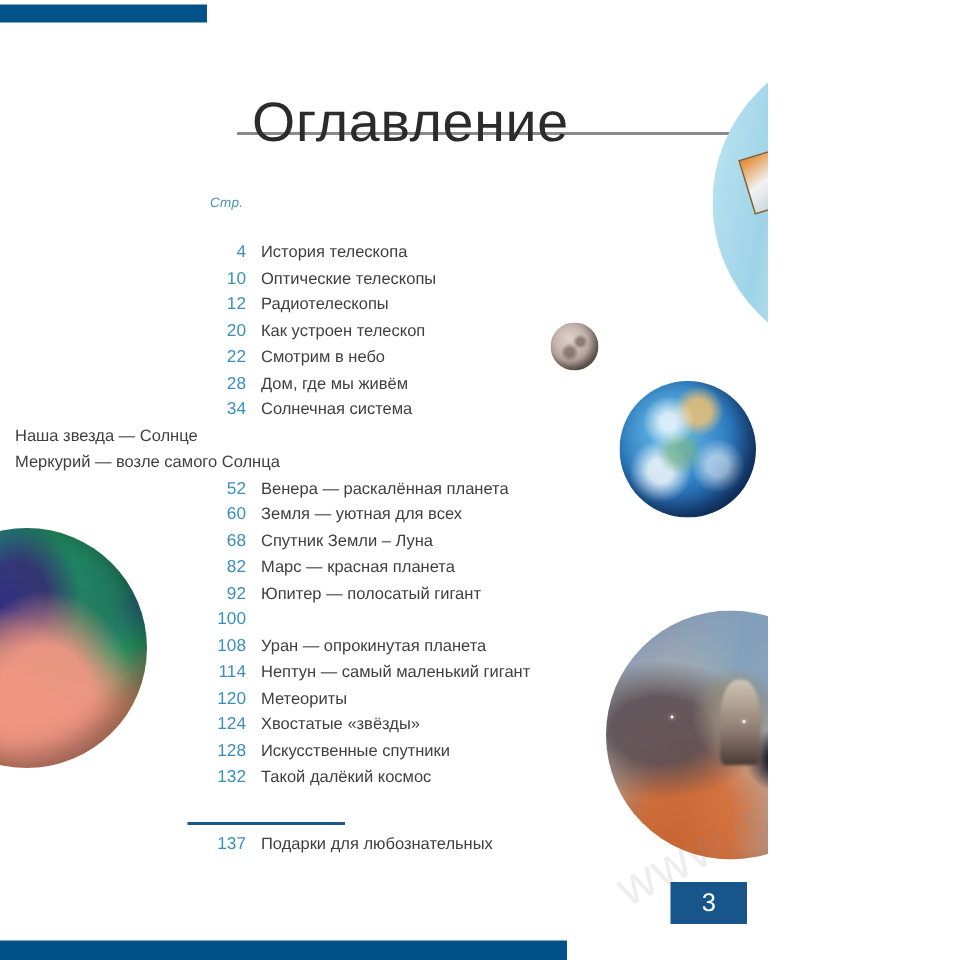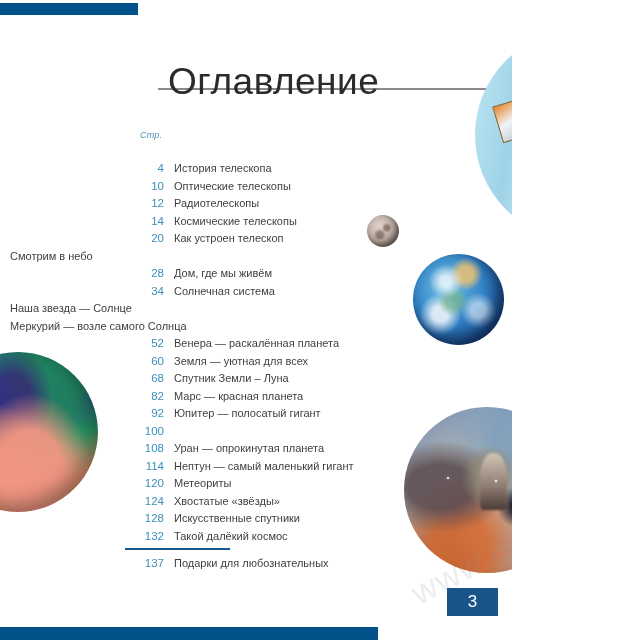--- a/index.html
+++ b/index.html
@@ -348,28 +348,25 @@
       </div>
       <div class="toc-row">
         <span class="toc-page">10</span>
         <span class="toc-name">Оптические телескопы</span>
       </div>
       <div class="toc-row">
         <span class="toc-page">12</span>
         <span class="toc-name">Радиотелескопы</span>
       </div>
       <div class="toc-row">
-        <span class="toc-page">14</span>
-        <span class="toc-name">Космические телескопы</span>
-      </div>
-      <div class="toc-row">
         <span class="toc-page">20</span>
         <span class="toc-name">Как устроен телескоп</span>
       </div>
       <div class="toc-row">
+        <span class="toc-page">22</span>
         <span class="toc-name">Смотрим в небо</span>
       </div>
       <div class="toc-row">
         <span class="toc-page">28</span>
         <span class="toc-name">Дом, где мы живём</span>
       </div>
       <div class="toc-row">
         <span class="toc-page">34</span>
         <span class="toc-name">Солнечная система</span>
       </div>

